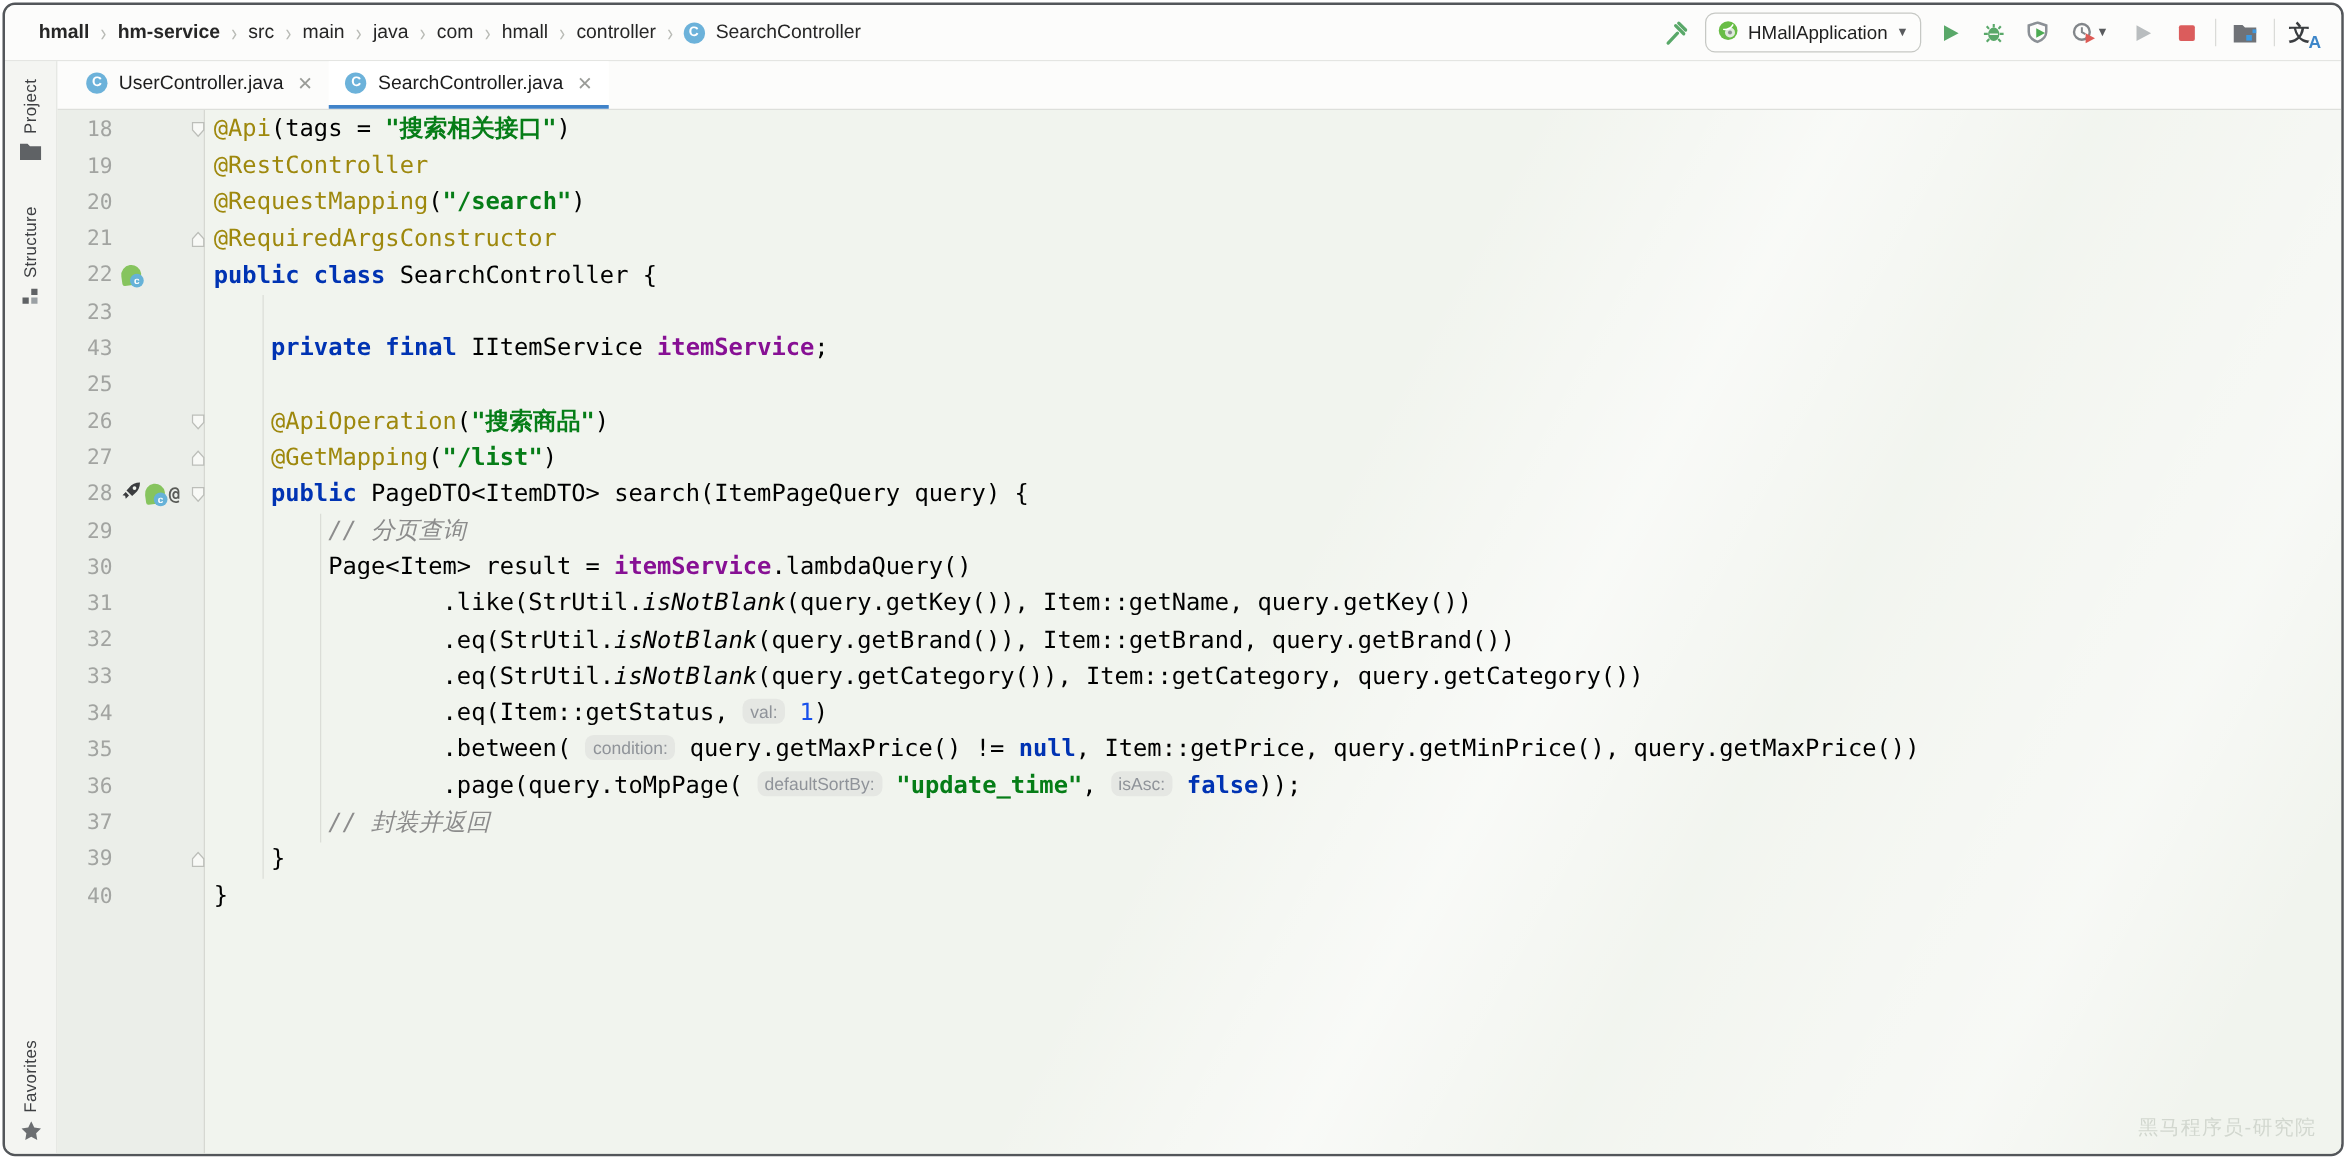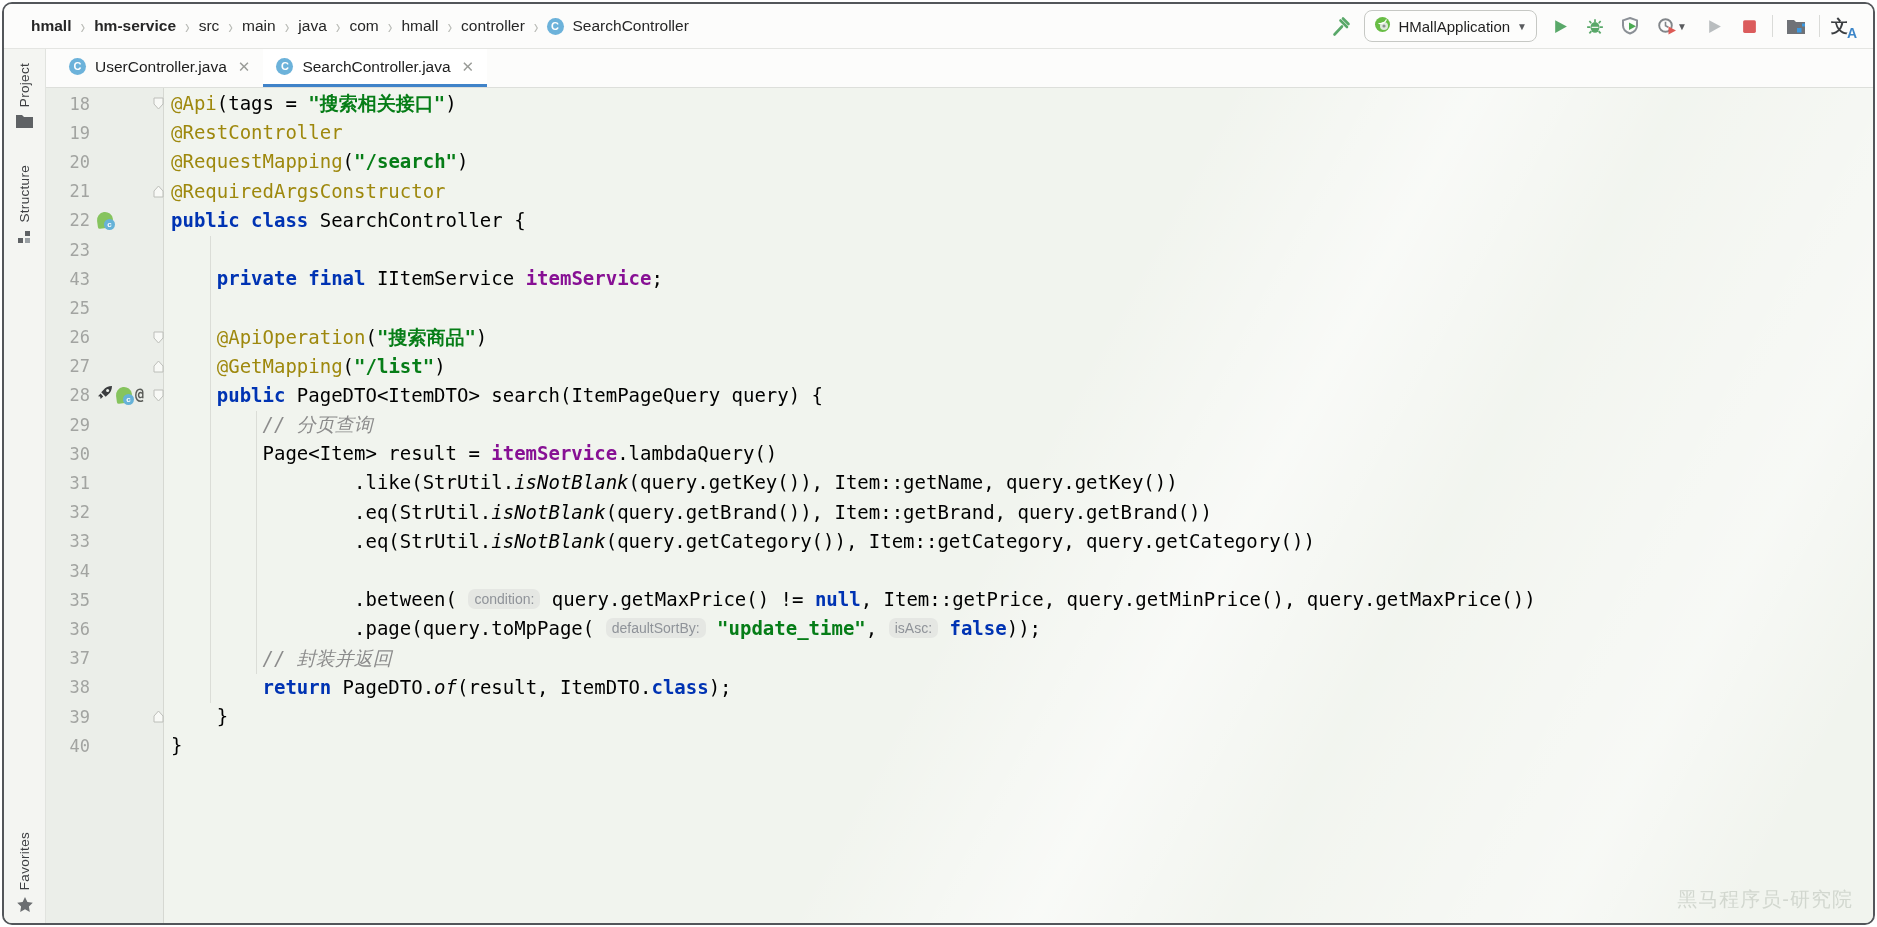--- a/index.html
+++ b/index.html
@@ -50,21 +50,21 @@
   .tk-kw{color:#0033b3;font-weight:700;}
   .tk-field{color:#871094;font-weight:700;text-align:right;}
   .tk-cm{color:#8c8c8c;font-style:italic;}
   .tk-num{color:#1750eb;}
   .tk-st{font-style:italic;}
   .tk-hint{display:inline-block;background:#e5e7e3;color:#8f9399;border-radius:7px;padding:0 6px;font:14px/20px "Liberation Sans",sans-serif;vertical-align:2px;}
   .bean{position:relative;width:16px;height:16px;display:inline-block;}
   .bean::before{content:"";position:absolute;inset:0;border-radius:50% 50% 50% 12%;background:#86c45e;transform:rotate(-8deg);}
   .bean .c{position:absolute;right:-2px;bottom:-2px;width:11px;height:11px;border-radius:50%;background:#66b2d8;color:#fff;font:700 8px/11px "Liberation Sans",sans-serif;text-align:center;}
   .at-ic{font:700 15px "DejaVu Sans Mono",monospace;color:#5a5c58;}
-  .watermark{position:absolute;right:20px;bottom:10px;font-size:20px;color:#b9c0b6;opacity:.55;letter-spacing:1px;}
+  .watermark{position:absolute;right:20px;bottom:10px;font-size:16px;color:#b9c0b6;opacity:.55;letter-spacing:1px;}
 </style>
 </head>
 <body>
 
 <div class="window">
 
   <header class="topbar">
     <nav class="breadcrumbs" id="breadcrumbs">
         <span class="crumb b">hmall</span>
         <span class="sep">›</span>
@@ -338,44 +338,39 @@
             <div class="row">
               <span class="num">33</span>
               <span class="gicons"></span>
               <span class="fold"></span>
               <span class="code"><span class="tk-pl">                .eq(StrUtil.</span><span class="tk-st">isNotBlank</span><span class="tk-pl">(query.getCategory()), Item::getCategory, query.getCategory())</span></span>
             </div>
             <div class="row">
               <span class="num">34</span>
               <span class="gicons"></span>
               <span class="fold"></span>
+              <span class="code"><span class="tk-pl">                .eq(Item::getStatus, </span><span class="tk-hint">val:</span><span class="tk-pl"> </span><span class="tk-num">1</span><span class="tk-pl">)</span></span>
             </div>
             <div class="row">
               <span class="num">35</span>
               <span class="gicons"></span>
               <span class="fold"></span>
               <span class="code"><span class="tk-pl">                .between( </span><span class="tk-hint">condition:</span><span class="tk-pl"> query.getMaxPrice() != </span><span class="tk-kw">null</span><span class="tk-pl">, Item::getPrice, query.getMinPrice(), query.getMaxPrice())</span></span>
             </div>
             <div class="row">
               <span class="num">36</span>
               <span class="gicons"></span>
               <span class="fold"></span>
               <span class="code"><span class="tk-pl">                .page(query.toMpPage( </span><span class="tk-hint">defaultSortBy:</span><span class="tk-pl"> </span><span class="tk-str">"update_time"</span><span class="tk-pl">, </span><span class="tk-hint">isAsc:</span><span class="tk-pl"> </span><span class="tk-kw">false</span><span class="tk-pl">));</span></span>
             </div>
             <div class="row">
               <span class="num">37</span>
               <span class="gicons"></span>
               <span class="fold"></span>
               <span class="code"><span class="tk-pl">        </span><span class="tk-cm">// 封装并返回</span></span>
-            </div>
-            <div class="row">
-              <span class="num">38</span>
-              <span class="gicons"></span>
-              <span class="fold"></span>
-              <span class="code"><span class="tk-pl">        </span><span class="tk-kw">return </span><span class="tk-pl">PageDTO.</span><span class="tk-st">of</span><span class="tk-pl">(result, ItemDTO.</span><span class="tk-kw">class</span><span class="tk-pl">);</span></span>
             </div>
             <div class="row">
               <span class="num">39</span>
               <span class="gicons"></span>
               <span class="fold">
                 <svg width="11" height="13" viewBox="0 0 11 13">
                   <path d="M1 6L5.5 1 10 6v6H1z" fill="#f8f9f6" stroke="#bcbeb9"></path>
                 </svg>
               </span>
               <span class="code"><span class="tk-pl">    }</span></span>

